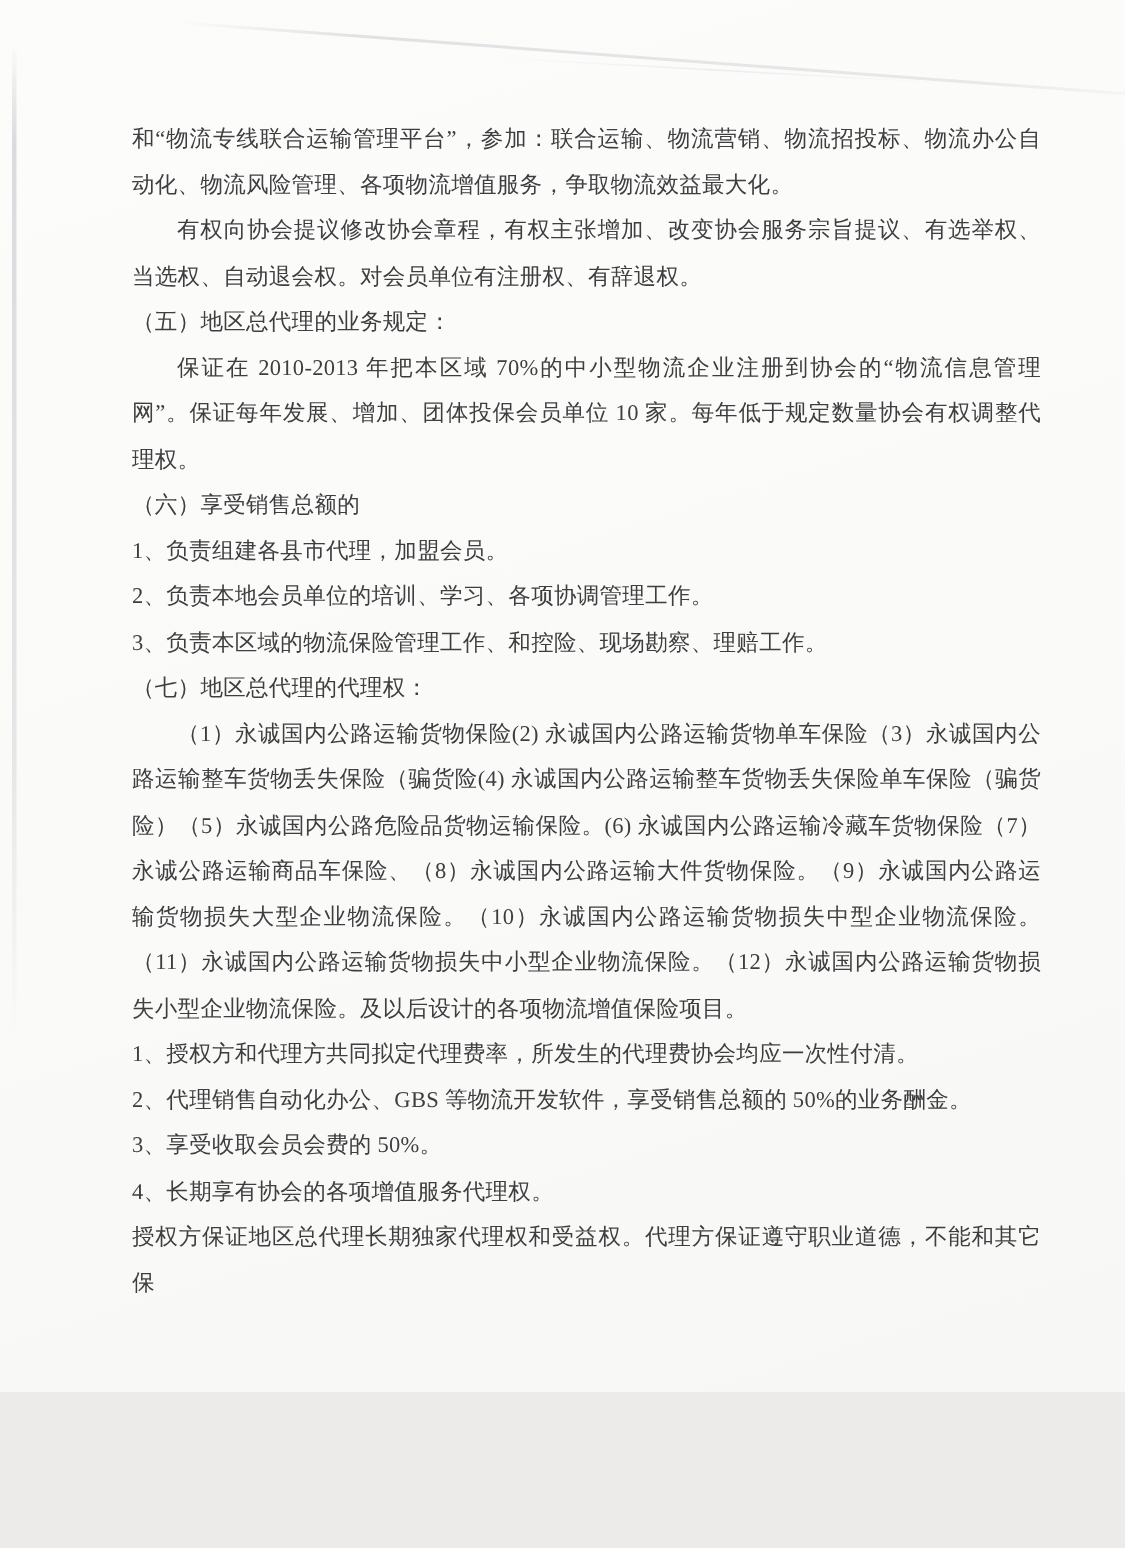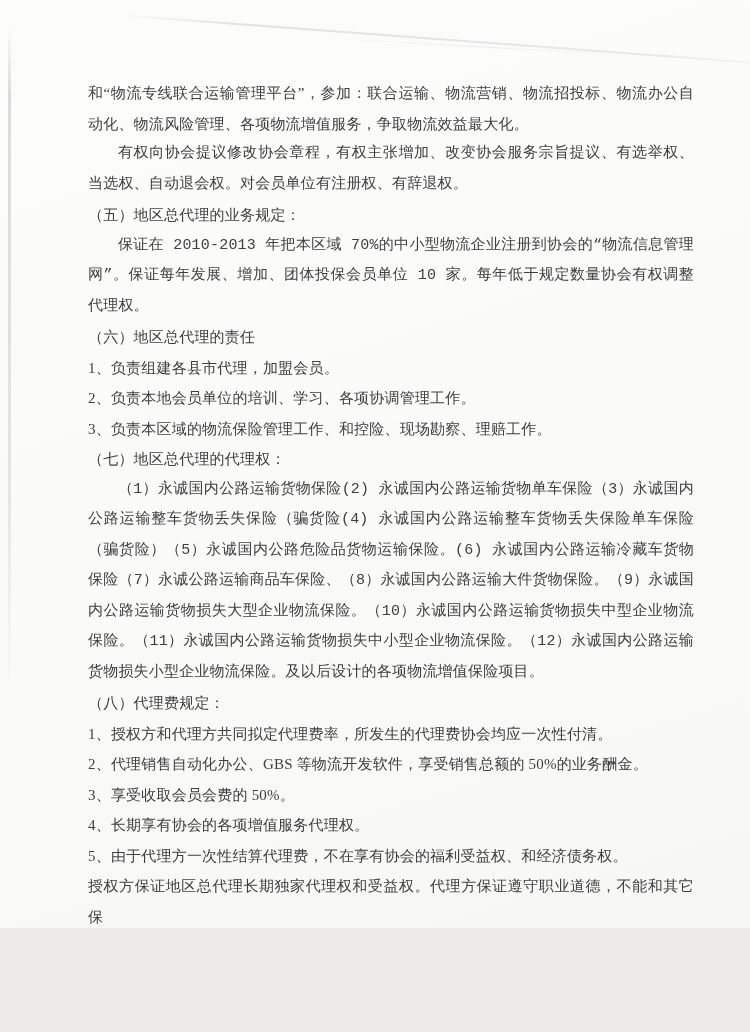--- a/index.html
+++ b/index.html
@@ -80,21 +80,20 @@
     line-height: 30.5px;
     text-align: justify;
     letter-spacing: 0.2px;
   }
   .content p {
     margin: 0;
     overflow-wrap: break-word;
   }
   .content p.indent {
     text-indent: 30px;
-    font-family: Liberation Mono, monospace;
   }
   .footer {
     position: absolute;
     top: 950px;
     left: 348px;
     transform: translateX(-50%);
     font-size: 13px;
     line-height: 18px;
     color: #58585a;
     white-space: nowrap;
@@ -107,29 +106,27 @@
   <div class="crease-top"></div>
   <div class="crease-top2"></div>
   <div class="crease-left"></div>
   <div class="smudge-bottom"></div>
 
   <div class="content">
     <p>和“物流专线联合运输管理平台”，参加：联合运输、物流营销、物流招投标、物流办公自动化、物流风险管理、各项物流增值服务，争取物流效益最大化。</p>
     <p class="indent">有权向协会提议修改协会章程，有权主张增加、改变协会服务宗旨提议、有选举权、当选权、自动退会权。对会员单位有注册权、有辞退权。</p>
     <p>（五）地区总代理的业务规定：</p>
     <p class="indent">保证在 2010-2013 年把本区域 70%的中小型物流企业注册到协会的“物流信息管理网”。保证每年发展、增加、团体投保会员单位 10 家。每年低于规定数量协会有权调整代理权。</p>
-    <p>（六）地区总代理的责任</p>
+    <p>（六）享受销售总额的</p>
     <p>1、负责组建各县市代理，加盟会员。</p>
     <p>2、负责本地会员单位的培训、学习、各项协调管理工作。</p>
     <p>3、负责本区域的物流保险管理工作、和控险、现场勘察、理赔工作。</p>
     <p>（七）地区总代理的代理权：</p>
     <p class="indent">（1）永诚国内公路运输货物保险(2) 永诚国内公路运输货物单车保险（3）永诚国内公路运输整车货物丢失保险（骗货险(4) 永诚国内公路运输整车货物丢失保险单车保险（骗货险）（5）永诚国内公路危险品货物运输保险。(6) 永诚国内公路运输冷藏车货物保险（7）永诚公路运输商品车保险、（8）永诚国内公路运输大件货物保险。（9）永诚国内公路运输货物损失大型企业物流保险。（10）永诚国内公路运输货物损失中型企业物流保险。（11）永诚国内公路运输货物损失中小型企业物流保险。（12）永诚国内公路运输货物损失小型企业物流保险。及以后设计的各项物流增值保险项目。</p>
-    <p>（八）代理费规定：</p>
     <p>1、授权方和代理方共同拟定代理费率，所发生的代理费协会均应一次性付清。</p>
     <p>2、代理销售自动化办公、GBS 等物流开发软件，享受销售总额的 50%的业务酬金。</p>
     <p>3、享受收取会员会费的 50%。</p>
     <p>4、长期享有协会的各项增值服务代理权。</p>
-    <p>5、由于代理方一次性结算代理费，不在享有协会的福利受益权、和经济债务权。</p>
     <p>授权方保证地区总代理长期独家代理权和受益权。代理方保证遵守职业道德，不能和其它保</p>
   </div>
 
   <div class="footer">第 2 页 共 3 页</div>
 </div>
 
 </body></html>

